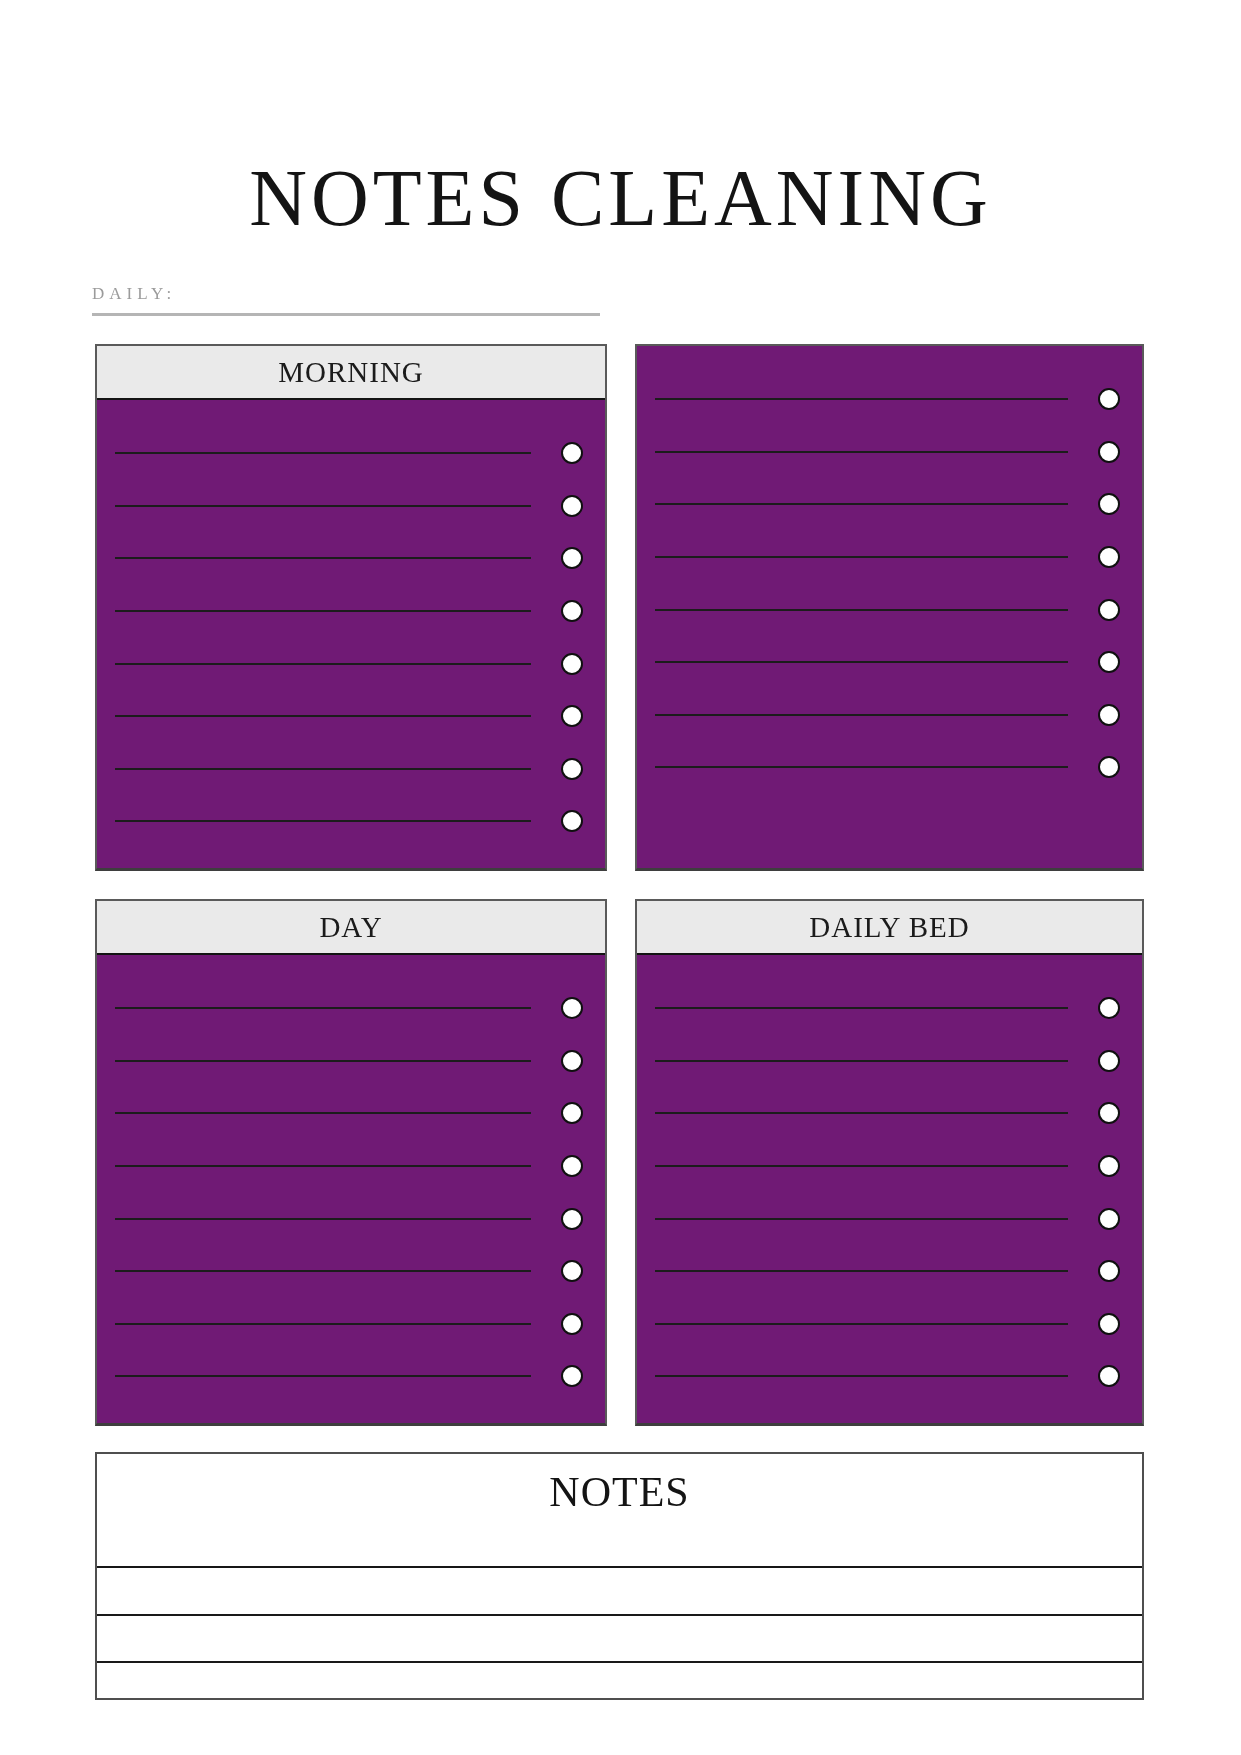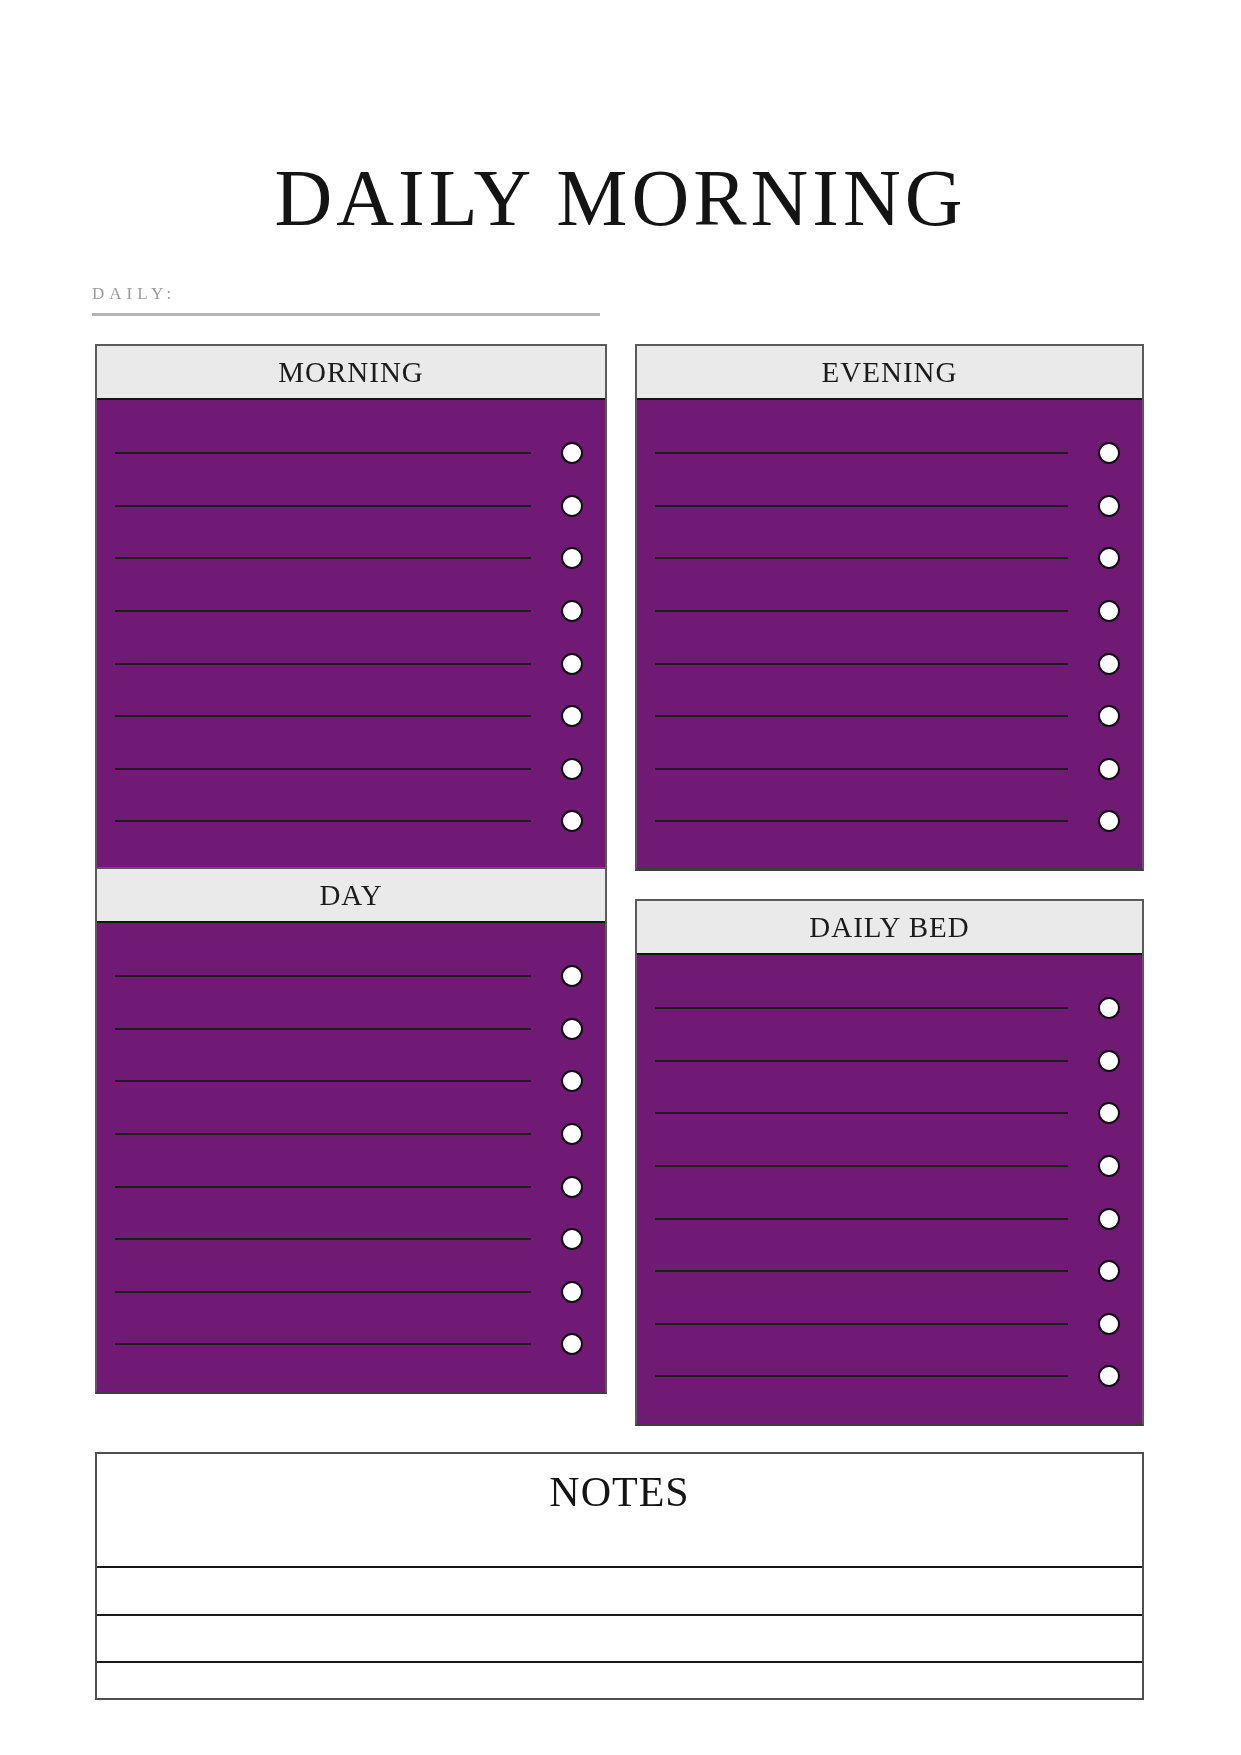--- a/index.html
+++ b/index.html
@@ -42,21 +42,21 @@
   .panel{
     position:absolute;
     box-sizing:border-box;
     background:#701a75;
     border:2px solid #5a5a5a;
     border-bottom-width:3px;
     border-bottom-color:#3e3e3e;
   }
   .panel-tl{ left:95px;  top:344px; width:512px; height:527px; }
   .panel-tr{ left:635px; top:344px; width:509px; height:527px; }
-  .panel-bl{ left:95px;  top:867px; width:512px; height:527px; }
+  .panel-bl{ left:95px;  top:899px; width:512px; height:527px; }
   .panel-br{ left:635px; top:899px; width:509px; height:527px; }
   .panel-header{
     height:52px;
     background:#eaeaea;
     border-bottom:2.5px solid #141414;
     display:flex;
     align-items:center;
     justify-content:center;
   }
   .panel-header span{
@@ -116,21 +116,21 @@
   .notes-row:last-child{
     border-bottom:none;
     height:auto;
   }
 </style>
 </head>
 <body>
 
 <div class="page">
 
-  <h1 class="page-title">DAILY MORNING</h1>
+  <h1 class="page-title">NOTES CLEANING</h1>
 
   <div class="date-label">DAILY:</div>
   <div class="date-line"></div>
 
   <section class="panel panel-tl">
     <header class="panel-header">
       <span>MORNING</span>
     </header>
     <div class="panel-body">
         <div class="task-row">
@@ -162,23 +162,20 @@
           <div class="task-circle"></div>
         </div>
         <div class="task-row">
           <div class="task-line"></div>
           <div class="task-circle"></div>
         </div>
       </div>
   </section>
 
   <section class="panel panel-tr">
-    <header class="panel-header">
-      <span>EVENING</span>
-    </header>
     <div class="panel-body">
         <div class="task-row">
           <div class="task-line"></div>
           <div class="task-circle"></div>
         </div>
         <div class="task-row">
           <div class="task-line"></div>
           <div class="task-circle"></div>
         </div>
         <div class="task-row">

